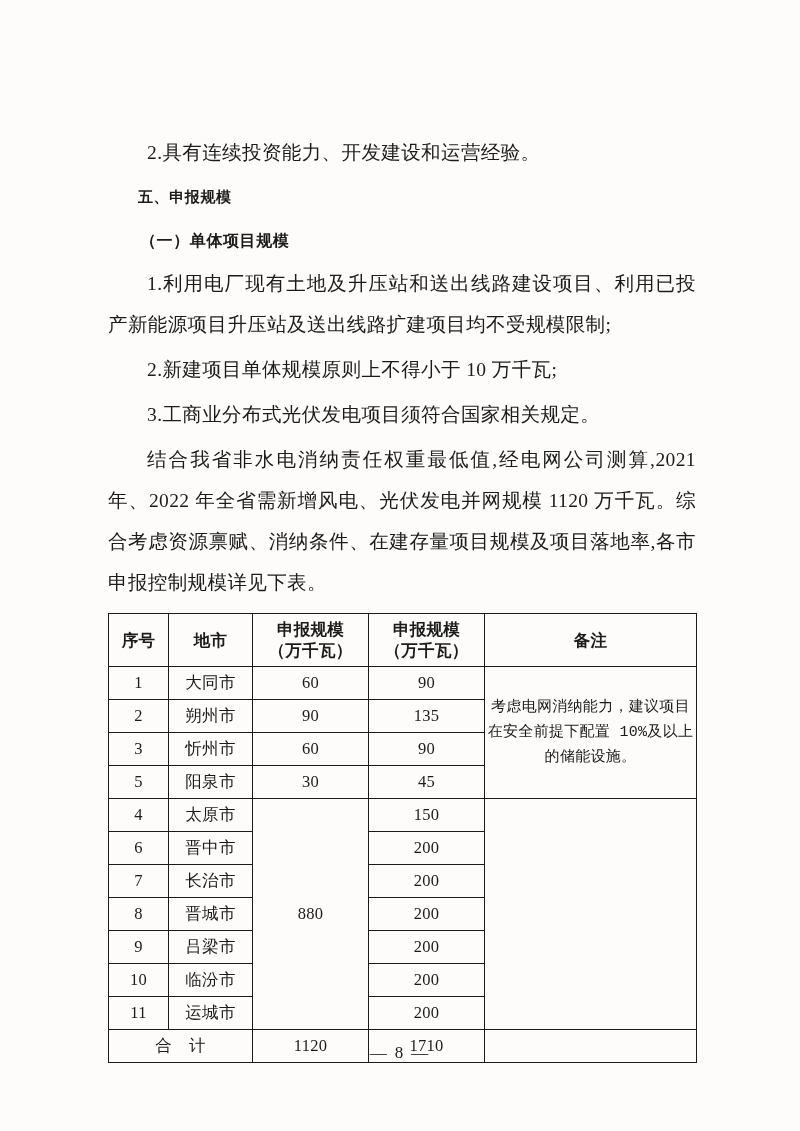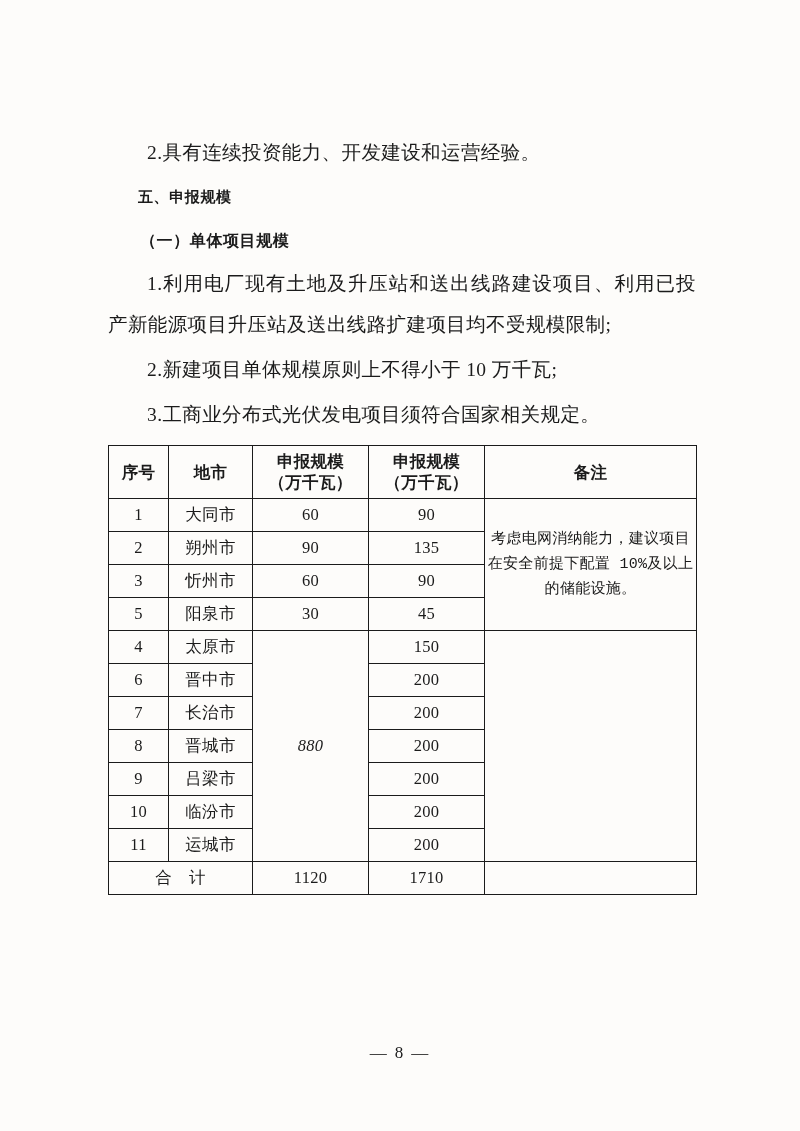--- a/index.html
+++ b/index.html
@@ -94,21 +94,20 @@
     text-align: left;
     padding: 4px 8px;
     font-size: 15px;
     line-height: 25px;
     letter-spacing: 0.2px;
     vertical-align: middle;
     font-family: Liberation Mono, monospace;
   }
   td.merged-grid {
     font-size: 16.5px;
-    font-style: italic;
   }
   td.total-label {
     letter-spacing: 8px;
     padding-left: 10px;
   }
   .footer {
     position: absolute;
     left: 0;
     right: 0;
     bottom: 68px;
@@ -132,20 +131,21 @@
 
     <p class="subheading">（一）单体项目规模</p>
 
     <p class="para">1.利用电厂现有土地及升压站和送出线路建设项目、利用已投产新能源项目升压站及送出线路扩建项目均不受规模限制;</p>
 
     <p class="para">2.新建项目单体规模原则上不得小于 10 万千瓦;</p>
 
     <p class="para">3.工商业分布式光伏发电项目须符合国家相关规定。</p>
 
 
+    <p class="para">结合我省非水电消纳责任权重最低值,经电网公司测算,2021 年、2022 年全省需新增风电、光伏发电并网规模 1120 万千瓦。综合考虑资源禀赋、消纳条件、在建存量项目规模及项目落地率,各市申报控制规模详见下表。</p>
 
     <div class="table-wrap">
       <table class="schedule">
         <colgroup>
           <col class="col-idx">
           <col class="col-city">
           <col class="col-grid">
           <col class="col-apply">
           <col class="col-note">
         </colgroup>

